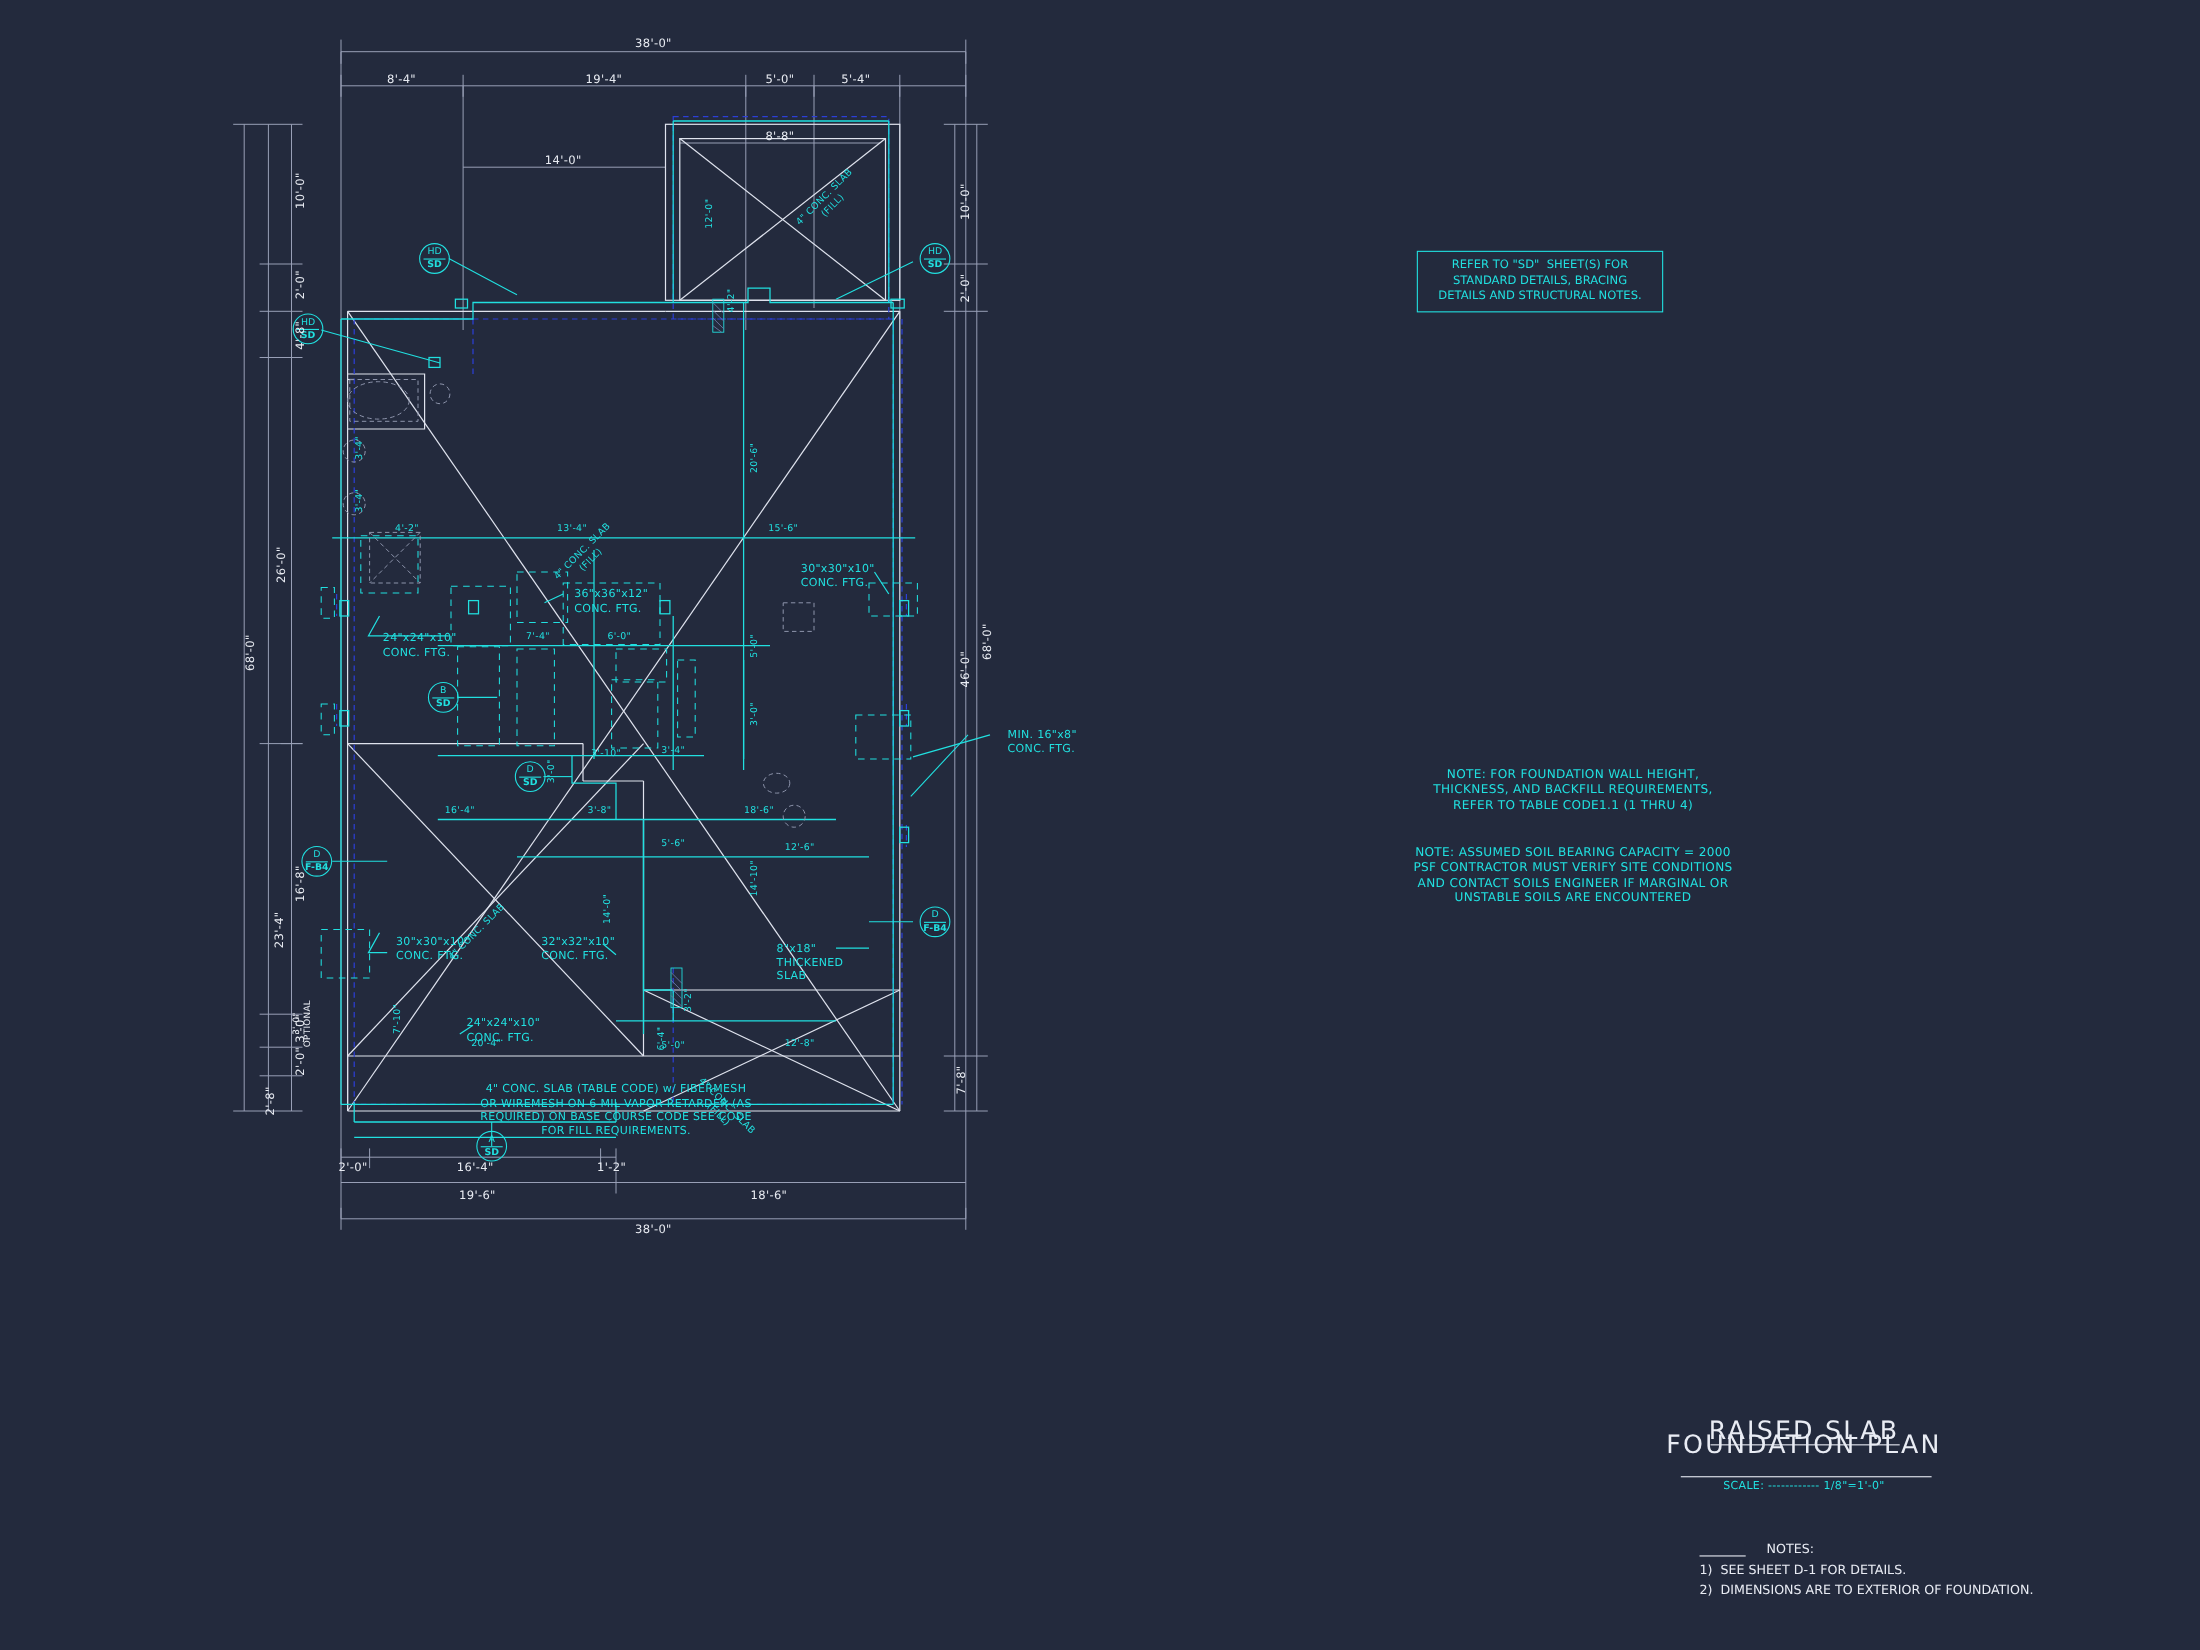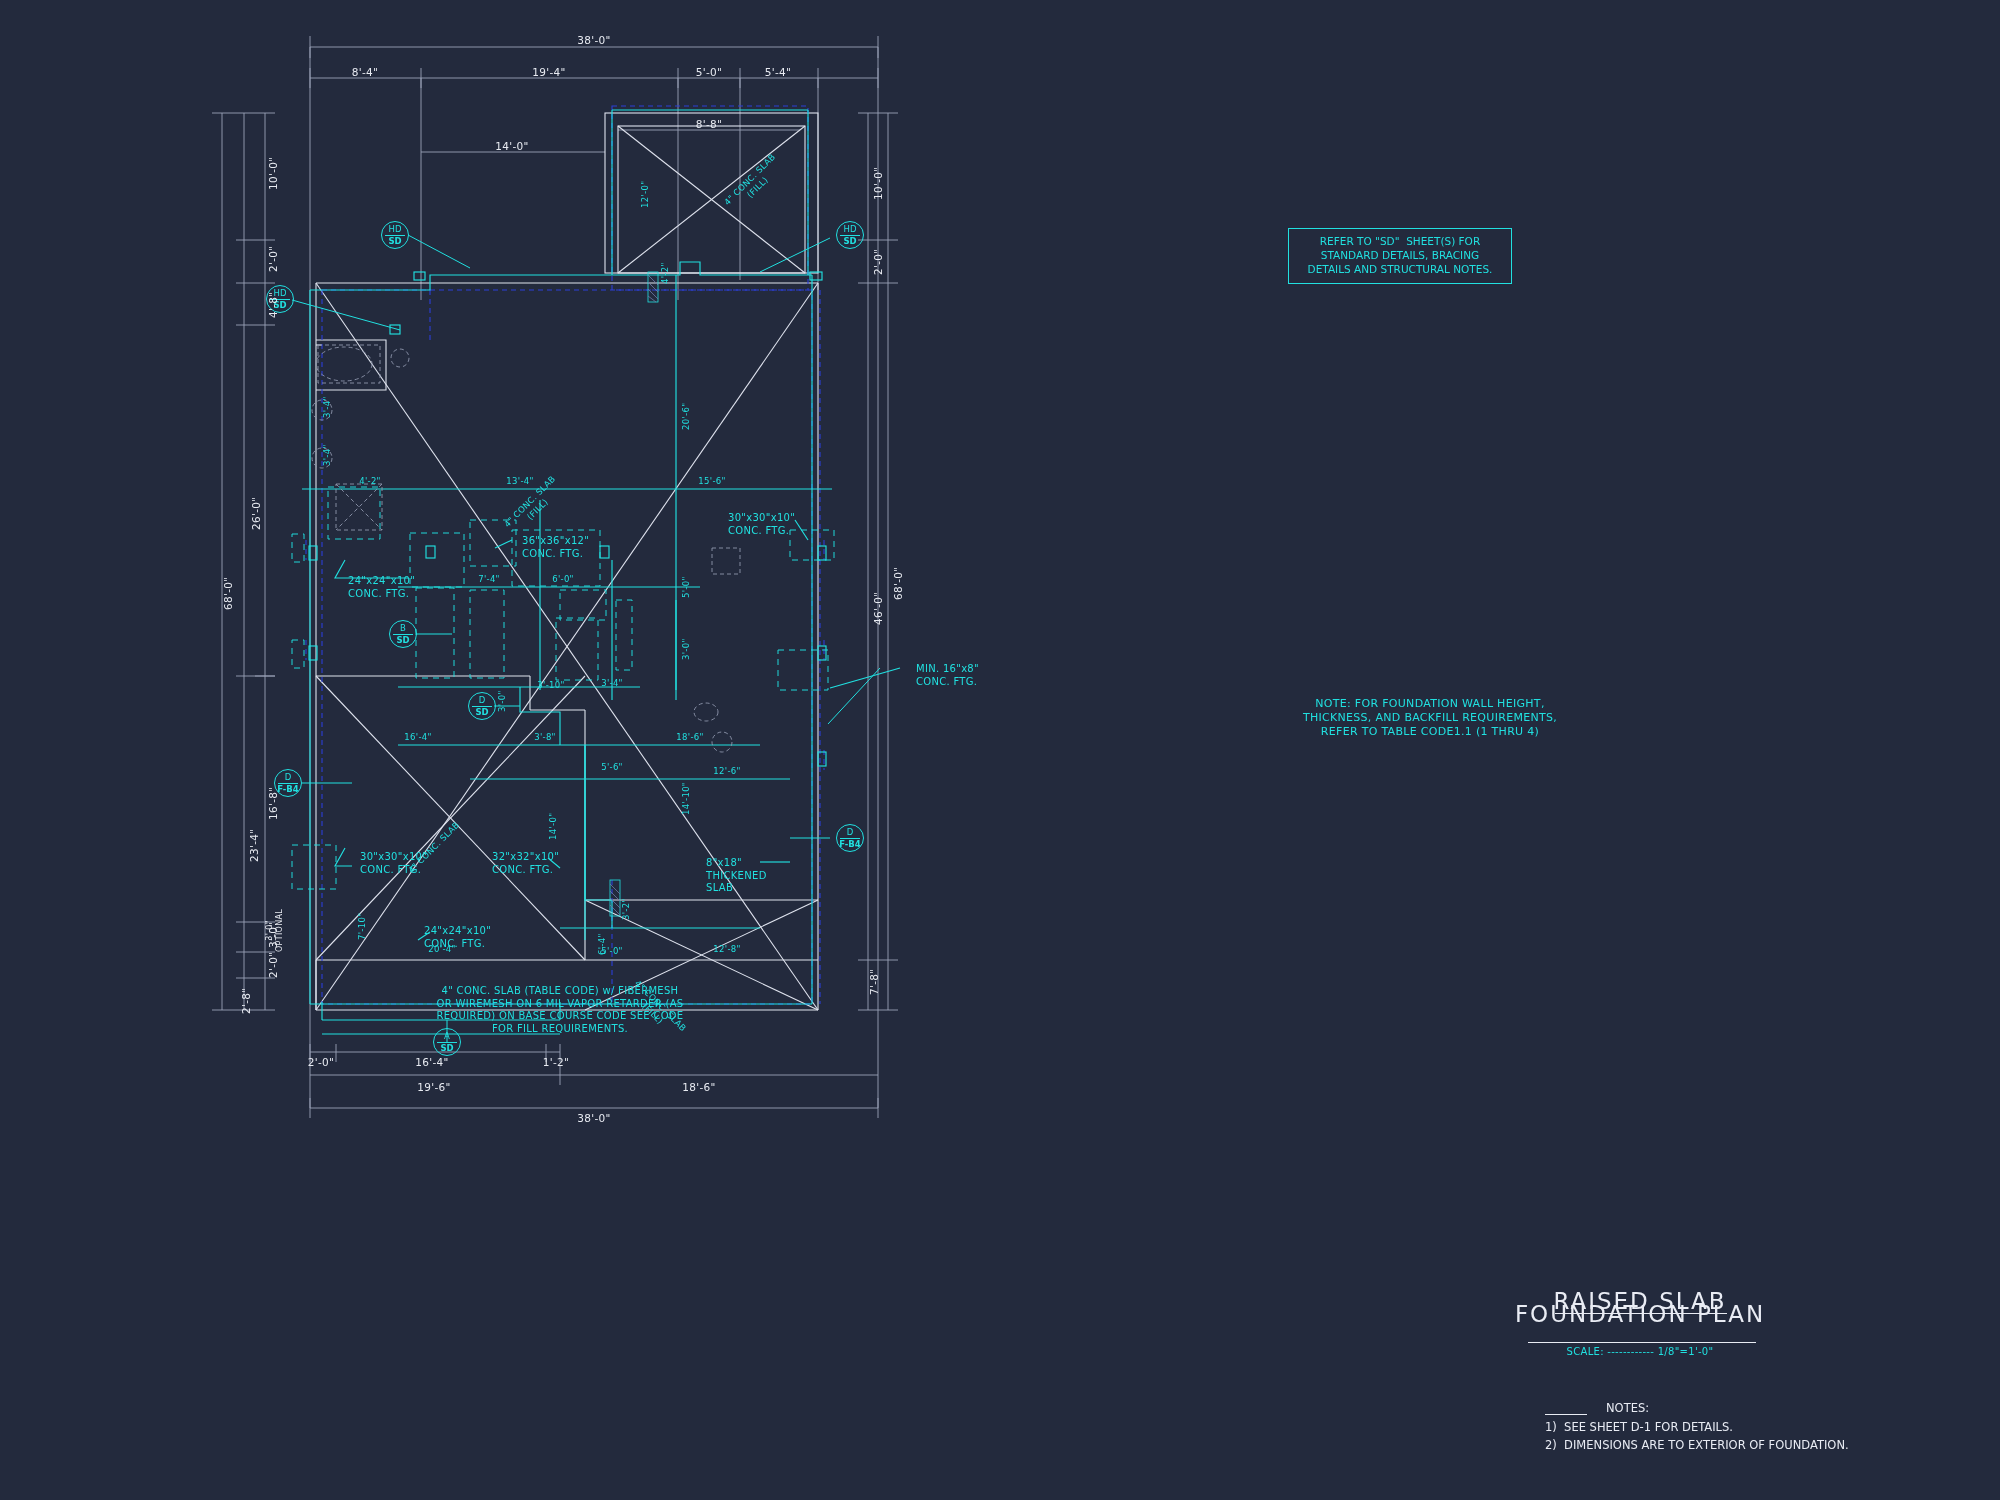--- a/index.html
+++ b/index.html
@@ -319,20 +319,24 @@
   </svg>
 
   <div class="note-box" style="left:1288px; top:228px; width:206px;">REFER TO "SD"  SHEET(S) FOR
 STANDARD DETAILS, BRACING
 DETAILS AND STRUCTURAL NOTES.</div>
 
   <div class="txt" style="left:1430px; top:665px; text-align:center; transform:translateX(-50%);margin-top:32px;">NOTE: FOR FOUNDATION WALL HEIGHT,
 THICKNESS, AND BACKFILL REQUIREMENTS,
 REFER TO TABLE CODE1.1 (1 THRU 4)</div>
 
+  <div class="txt" style="left:1430px; top:768px; text-align:center; transform:translateX(-50%);">NOTE: ASSUMED SOIL BEARING CAPACITY = 2000
+PSF CONTRACTOR MUST VERIFY SITE CONDITIONS
+AND CONTACT SOILS ENGINEER IF MARGINAL OR
+UNSTABLE SOILS ARE ENCOUNTERED</div>
 
   <div class="txt" style="left:560px; top:985px; text-align:center; transform:translateX(-50%); font-size:10px;">4" CONC. SLAB (TABLE CODE) w/ FIBERMESH
 OR WIREMESH ON 6 MIL VAPOR RETARDER (AS
 REQUIRED) ON BASE COURSE CODE SEE CODE
 FOR FILL REQUIREMENTS.</div>
 
   <div class="txt" style="left:348px; top:575px; font-size:10px;">24"x24"x10"
 CONC. FTG.</div>
   <div class="txt" style="left:522px; top:535px; font-size:10px;">36"x36"x12"
 CONC. FTG.</div>

